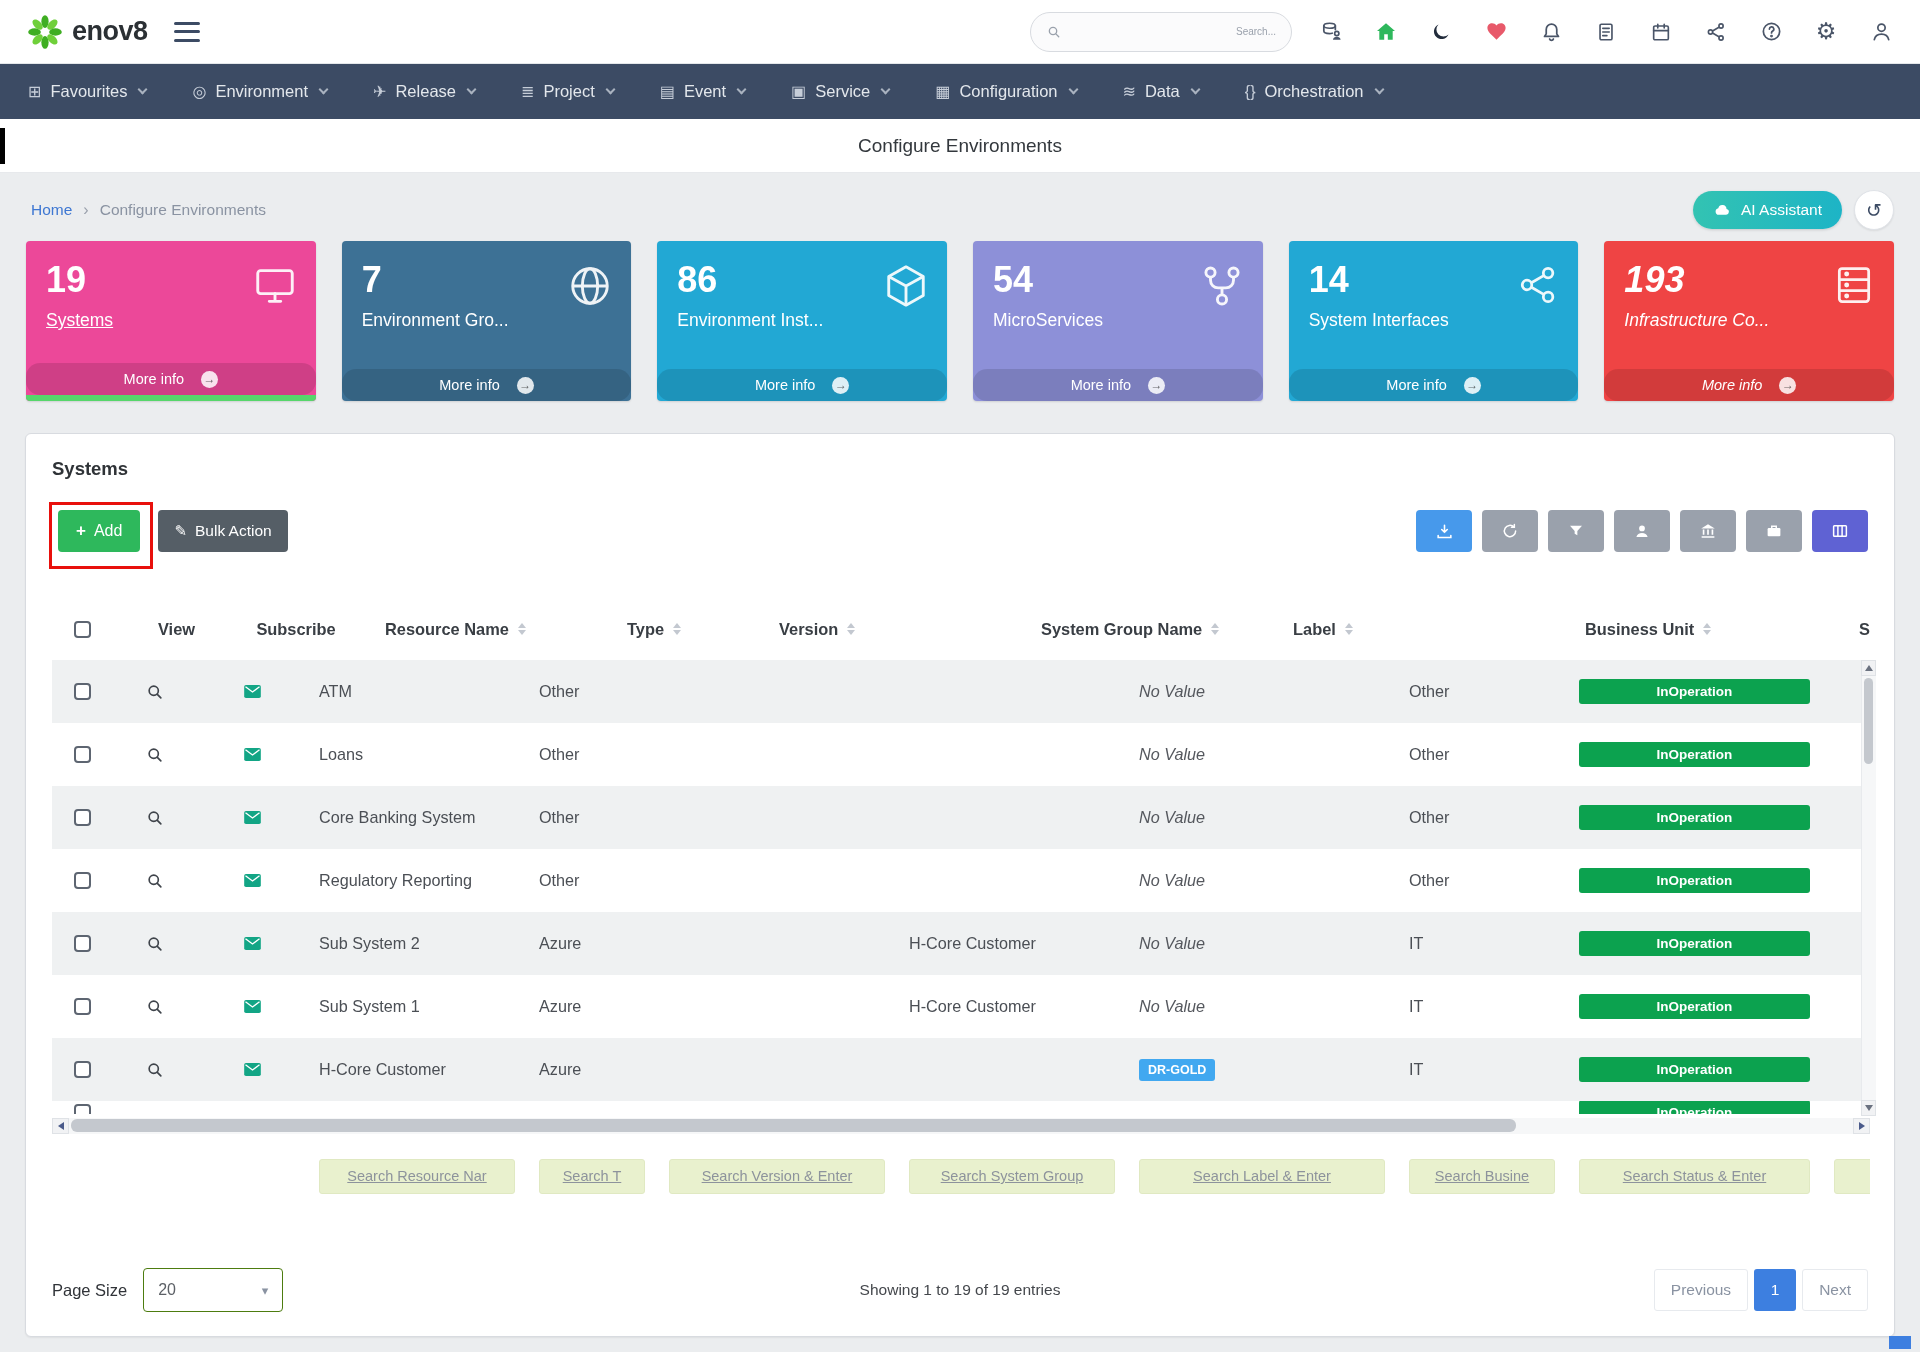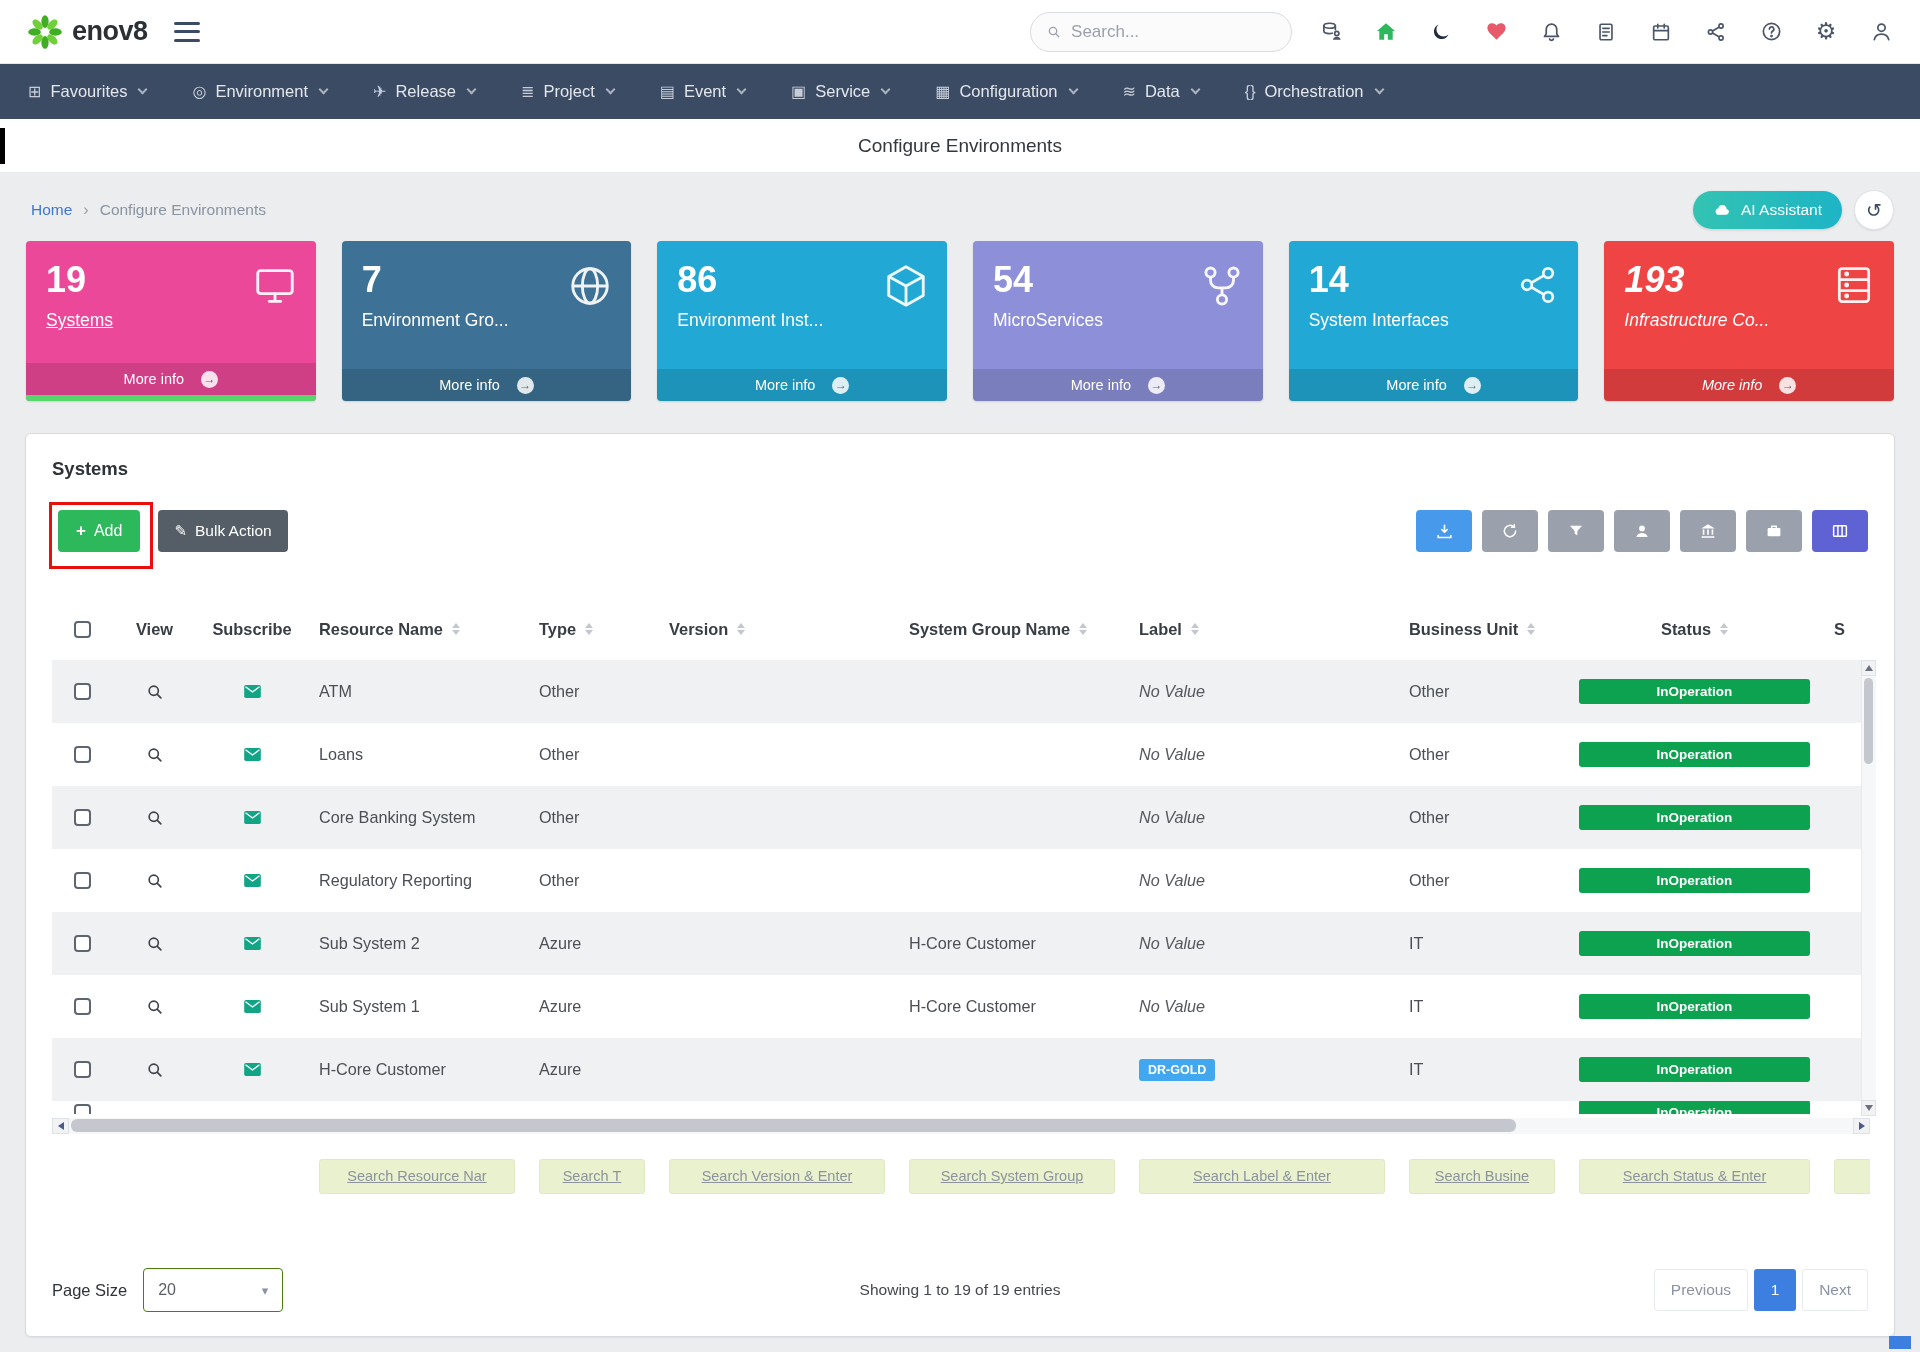--- a/index.html
+++ b/index.html
@@ -9,21 +9,21 @@
   input { font-family:inherit; }
 
   
   .topbar { height:64px; background:#fff; display:flex; align-items:center; padding:0 26px; border-bottom:1px solid #e4e7ea; }
   .brand { display:flex; align-items:center; gap:8px; }
   .brand-name { font-size:27px; font-weight:bold; color:#2b3034; letter-spacing:-0.5px; }
   .burger { width:26px; height:20px; display:flex; flex-direction:column; justify-content:space-between; margin-left:26px; cursor:pointer; }
   .burger i { display:block; height:3px; border-radius:2px; background:#3c4b64; }
   .topbar-spacer { flex:1; }
   .searchbox { width:262px; height:40px; border:1px solid #d8dbe0; background:#fbfbfc; border-radius:20px; display:flex; align-items:center; gap:9px; padding:0 15px; }
-  .searchbox input { border:none; outline:none; background:transparent; font-size:17px; width:100%; color:#3c4b64; }
+  .searchbox input { border:none; outline:none; background:transparent; font-size:10px; width:100%; color:#3c4b64;text-align:right; }
   .searchbox input::placeholder { color:#9aa1ac; }
   .top-icons { display:flex; align-items:center; gap:29px; margin-left:26px; }
   .tico { width:26px; height:26px; display:flex; align-items:center; justify-content:center; cursor:pointer; }
   .gear-glyph { font-size:23px; color:#4a5568; line-height:1; }
 
   
   .mainnav { height:55px; background:#3c4b64; display:flex; align-items:center; padding:0 28px; gap:46px; }
   .nav-item { display:flex; align-items:center; gap:9px; cursor:pointer; }
   .nav-glyph { font-size:16px; color:#c6cdd8; line-height:1; }
   .nav-label { font-size:16.5px; color:#e3e7ec; }
@@ -45,21 +45,21 @@
 
   
   .cards { display:flex; gap:26px; margin:0 26px; }
   .card { flex:1; height:160px; border-radius:4px; color:#fff; position:relative; overflow:hidden; padding:18px 20px; box-shadow:0 1px 2px rgba(0,0,0,.12); }
   .card-1 { background:#ec4899; } .card-2 { background:#3d7195; } .card-3 { background:#22a8d4; }
   .card-4 { background:#8d90d8; } .card-5 { background:#22a8d4; } .card-6 { background:#ef4444;font-style:italic; }
   .card-val { font-size:36px; font-weight:bold; }
   .card-label { font-size:17.5px; margin-top:9px; white-space:nowrap; }
   .card-label.link { text-decoration:underline; cursor:pointer; }
   .card-icon { position:absolute; top:22px; right:18px; opacity:.92; }
-  .card-foot { position:absolute; left:0; right:0; bottom:0; height:32px; background:rgba(0,0,0,.12); display:flex; align-items:center; justify-content:center; gap:17px; font-size:14.5px; cursor:pointer; }
+  .card-foot { position:absolute; left:0; right:0; bottom:0; height:32px; background:rgba(0,0,0,.12); display:flex; align-items:center; justify-content:center; gap:17px; font-size:14.5px; cursor:pointer;border-radius:14px; }
   .card-1 .card-foot { bottom:6px; }
   .active-bar { position:absolute; left:0; right:0; bottom:0; height:6px; background:#56d66b; }
   .arrow-circle { width:17px; height:17px; border-radius:50%; background:rgba(255,255,255,.85); color:rgba(0,0,0,.6); font-size:12px; line-height:17px; text-align:center; }
 
   
   .panel { margin:32px 25px 0 25px; background:#fff; border:1px solid #d8dbe0; border-radius:6px; padding:24px 26px 24px 26px; box-shadow:0 1px 2px rgba(0,0,0,.06); }
   .panel-title { font-size:18.5px; color:#2f3337; margin-bottom:30px; }
   .btn-row { display:flex; align-items:center; margin-bottom:46px; }
   .add-wrap { position:relative; margin-left:6px; }
   .annotation { position:absolute; left:-9px; top:-8px; right:-13px; bottom:-17px; border:3px solid #e8100c; pointer-events:none; z-index:5; }
@@ -68,21 +68,21 @@
   .btn-bulk { height:42px; padding:0 16px; background:#555e66; color:#fff; font-size:15.5px; border-radius:4px; display:flex; align-items:center; gap:8px; margin-left:18px; }
   .btn-bulk .pencil { font-size:15px; }
   .tool-btns { margin-left:auto; display:flex; gap:10px; }
   .tbtn { width:56px; height:42px; border-radius:4px; display:flex; align-items:center; justify-content:center; }
   .tbtn.blue { background:#4799eb; } .tbtn.gray { background:#9aa1ac; } .tbtn.purple { background:#5f62d3; }
 
   
   .tablewrap { position:relative; }
   .tclip { width:1818px; overflow:hidden; position:relative; }
   .trow { display:flex; width:1850px; height:63px; align-items:center; }
-  .thead { height:62px; }
+  .thead { height:62px;gap:22px; }
   .thead .cell { font-weight:bold; color:#393e44; font-size:16.4px; }
   .cell { flex:none; display:flex; align-items:center; padding:0 12px; font-size:16.2px; color:#4b4f55; overflow:hidden; white-space:nowrap; }
   .c0 { width:60px; justify-content:center; }
   .c1 { width:85px; justify-content:center; }
   .c2 { width:110px; justify-content:center; }
   .c3 { width:220px; } .c4 { width:130px; } .c5 { width:240px; }
   .c6 { width:230px; } .c7 { width:270px; } .c8 { width:170px; }
   .c9 { width:255px; justify-content:center; }
   .c10 { width:80px; }
   .r-odd { background:#eff1f2; }

